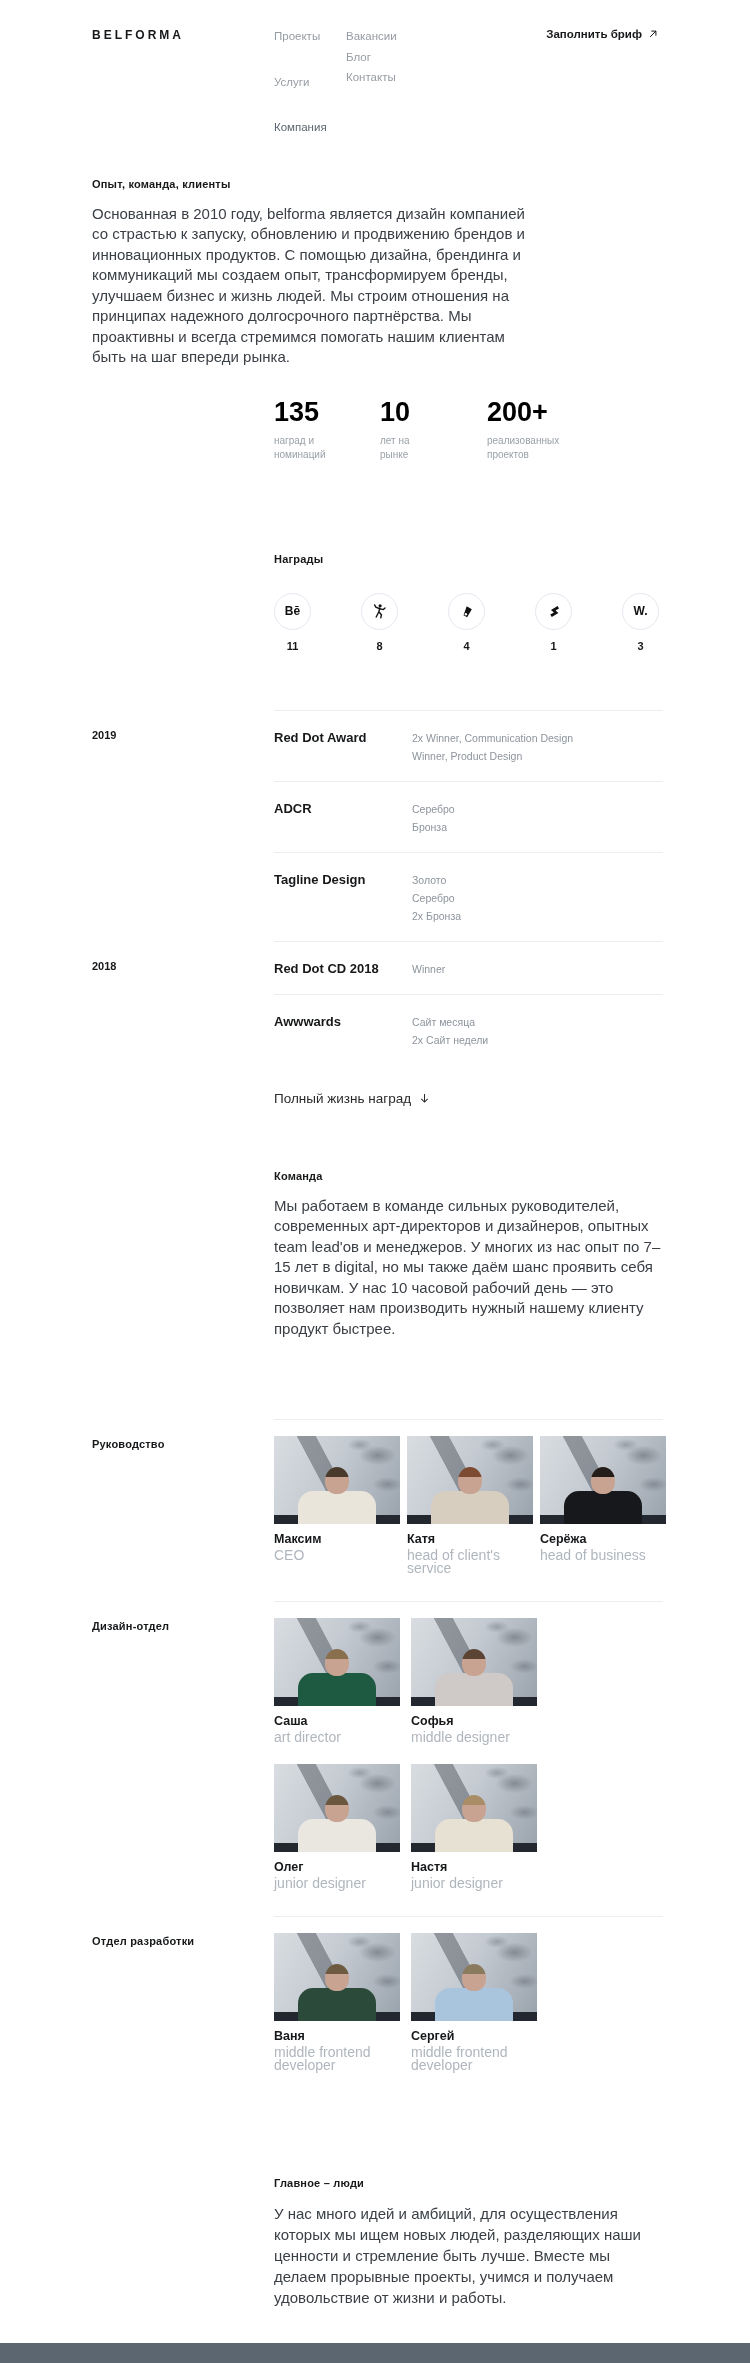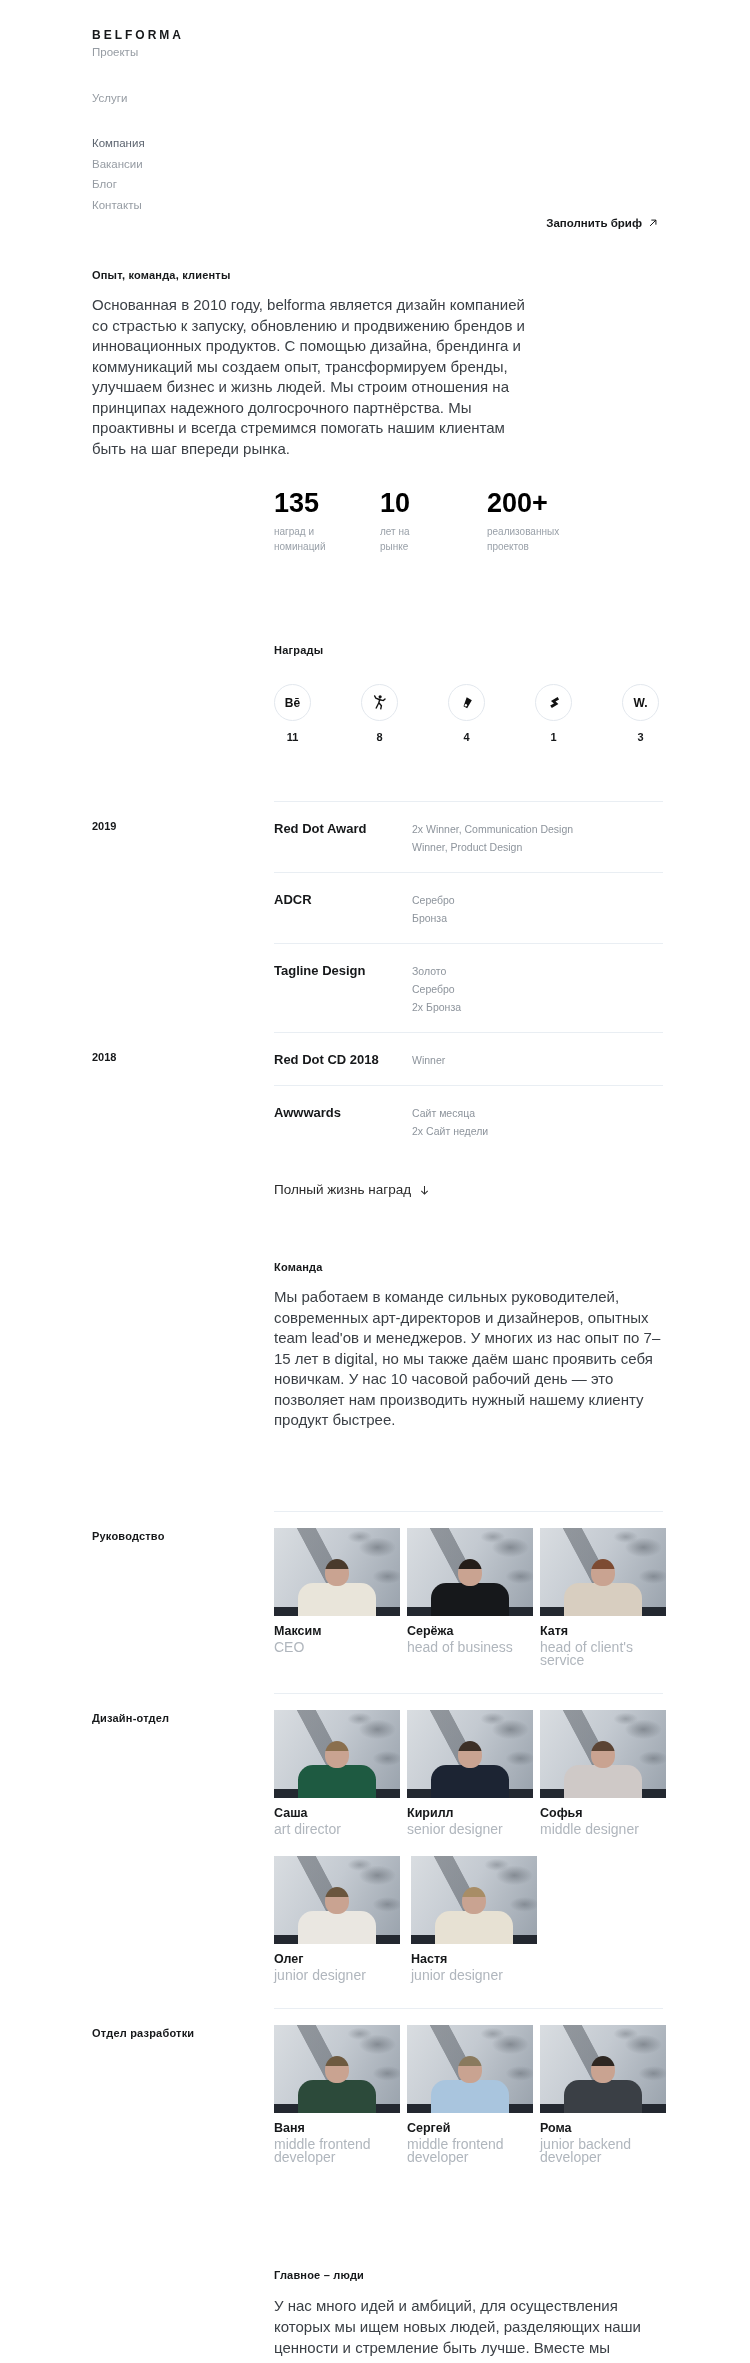--- a/index.html
+++ b/index.html
@@ -1,20 +1,20 @@
 <!DOCTYPE html>
 <html><head>
 <meta charset="utf-8">
 <style>
   html,body{margin:0;padding:0;background:#ffffff;}
   body{width:750px;font-family:"Liberation Sans","DejaVu Sans",sans-serif;color:#1d1f22;-webkit-font-smoothing:antialiased;}
   .page{width:750px;overflow:hidden;background:#fff;}
 
   
-  .header{display:flex;align-items:flex-start;padding:26px 92px 0 92px;flex-direction:column;}
+  .header{display:flex;align-items:flex-start;padding:26px 92px 0 92px;}
   .logo{width:182px;font-size:12px;font-weight:bold;letter-spacing:3px;color:#16181a;padding-top:2px;}
   .nav-col{display:flex;flex-direction:column;}
   .nav-col.c1{width:72px;gap:25px;}
   .nav-col.c2{width:110px;}
   .nav-link{font-size:11.5px;line-height:20.5px;color:#969ca3;cursor:pointer;}
   .nav-link.current{color:#5d6570;}
   .brief{margin-left:auto;display:flex;align-items:center;gap:6px;font-size:11.5px;font-weight:bold;color:#16181a;padding-top:2px;cursor:pointer;}
   .brief svg{width:10px;height:10px;color:#16181a;}
 
   
@@ -237,70 +237,59 @@
               <div class="couch"></div>
               <div class="person">
                 <div class="torso"></div>
                 <div class="head"></div>
               </div>
             </div>
           <div class="mname">Максим</div>
           <div class="mrole">CEO</div>
         </div>
         <div class="card">
+          <div class="photo" style="--tone: #d8cec0; --hair: #7d4b32;">
+              <div class="couch"></div>
+              <div class="person">
+                <div class="torso"></div>
+                <div class="head"></div>
+              </div>
+            </div>
+          <div class="mname">Катя</div>
+          <div class="mrole">head of client's service</div>
+        </div>
+        <div class="card">
           <div class="photo" style="--tone: #16181b; --hair: #241d19;">
               <div class="couch"></div>
               <div class="person">
                 <div class="torso"></div>
                 <div class="head"></div>
               </div>
             </div>
           <div class="mname">Серёжа</div>
           <div class="mrole">head of business</div>
-        </div>
-        <div class="card">
-          <div class="photo" style="--tone: #d8cec0; --hair: #7d4b32;">
-              <div class="couch"></div>
-              <div class="person">
-                <div class="torso"></div>
-                <div class="head"></div>
-              </div>
-            </div>
-          <div class="mname">Катя</div>
-          <div class="mrole">head of client's service</div>
         </div>
       </div>
     </div>
 
     <div class="team-group">
       <div class="rail-label group-label">Дизайн-отдел</div>
       <div class="team-row">
         <div class="card">
           <div class="photo" style="--tone: #1e5a41; --hair: #8a6f4e;">
               <div class="couch"></div>
               <div class="person">
                 <div class="torso"></div>
                 <div class="head"></div>
               </div>
             </div>
           <div class="mname">Саша</div>
           <div class="mrole">art director</div>
         </div>
         <div class="card">
-          <div class="photo" style="--tone: #1c2433; --hair: #3c2f26;">
-              <div class="couch"></div>
-              <div class="person">
-                <div class="torso"></div>
-                <div class="head"></div>
-              </div>
-            </div>
-          <div class="mname">Кирилл</div>
-          <div class="mrole">senior designer</div>
-        </div>
-        <div class="card">
           <div class="photo" style="--tone: #cfc9c7; --hair: #5b4434;">
               <div class="couch"></div>
               <div class="person">
                 <div class="torso"></div>
                 <div class="head"></div>
               </div>
             </div>
           <div class="mname">Софья</div>
           <div class="mrole">middle designer</div>
         </div>
@@ -348,31 +337,20 @@
         <div class="card">
           <div class="photo" style="--tone: #a9c5de; --hair: #8a7a5e;">
               <div class="couch"></div>
               <div class="person">
                 <div class="torso"></div>
                 <div class="head"></div>
               </div>
             </div>
           <div class="mname">Сергей</div>
           <div class="mrole">middle frontend developer</div>
-        </div>
-        <div class="card">
-          <div class="photo" style="--tone: #3a3f45; --hair: #2e2722;">
-              <div class="couch"></div>
-              <div class="person">
-                <div class="torso"></div>
-                <div class="head"></div>
-              </div>
-            </div>
-          <div class="mname">Рома</div>
-          <div class="mrole">junior backend developer</div>
         </div>
       </div>
     </div>
 
     <div class="rail-label closing-label">Главное – люди</div>
     <div class="para closing-para">У нас много идей и амбиций, для осуществления которых мы ищем новых людей, разделяющих наши ценности и стремление быть лучше. Вместе мы делаем прорывные проекты, учимся и получаем удовольствие от жизни и работы.</div>
 
   </div>
 
   <div class="footer">

